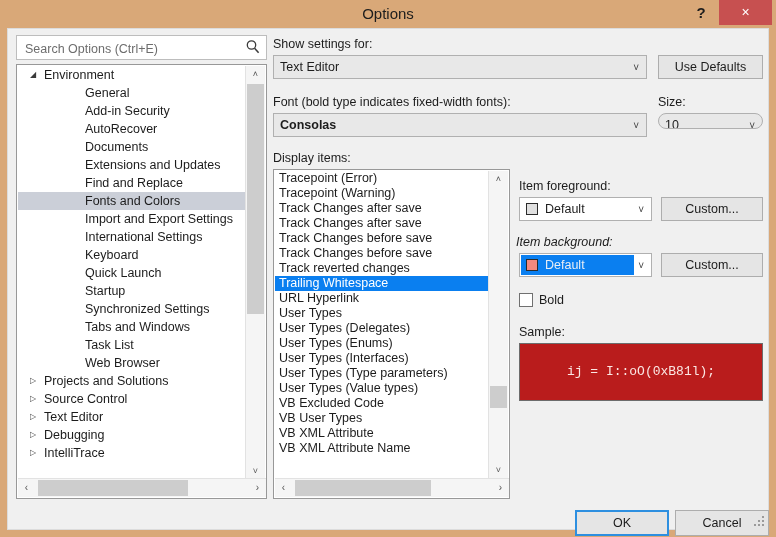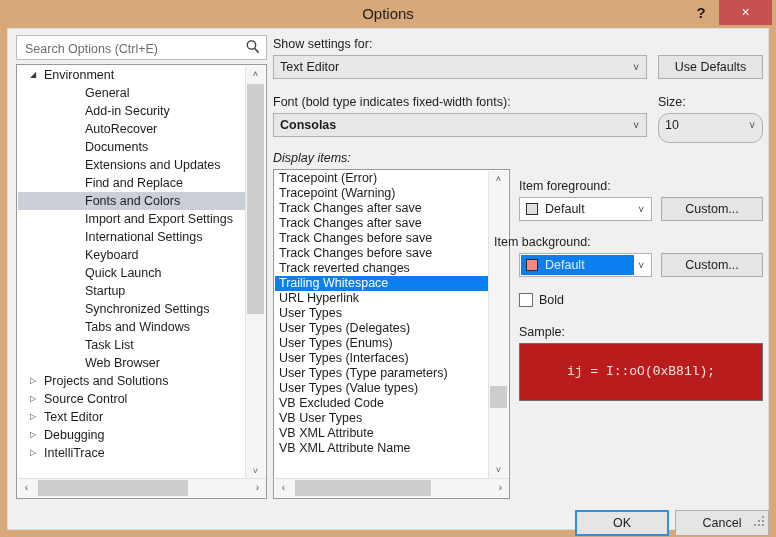--- a/index.html
+++ b/index.html
@@ -255,25 +255,25 @@
   
   #lbl-font { left: 265px; top: 66px; }
   #combo-font {
     left: 265px; top: 84px;
     width: 374px; height: 24px;
   }
   #combo-font .combo-text { font-weight: bold; }
   #lbl-size { left: 650px; top: 66px; }
   #combo-size {
     left: 650px; top: 84px;
-    width: 105px; height: 30px; border-radius: 11px;
-  }
-
-  
-  #lbl-display-items { left: 265px; top: 122px; font-style: italic; }
+    width: 105px; height: 16px; border-radius: 11px;
+  }
+
+  
+  #lbl-display-items { left: 265px; top: 122px; }
   #display-items-panel {
     position: absolute;
     left: 265px; top: 140px;
     width: 237px; height: 330px;
     background: #ffffff;
     border: 1px solid #989898;
     box-sizing: border-box;
   }
   #display-items-scroll {
     position: absolute;
@@ -347,21 +347,21 @@
   #lbl-item-fg { left: 511px; top: 150px; }
   #combo-item-fg {
     left: 511px; top: 168px;
     width: 133px; height: 24px;
   }
   #btn-custom-fg {
     left: 653px; top: 168px;
     width: 102px; height: 24px;
     line-height: 22px;
   }
-  #lbl-item-bg { left: 486px; top: 206px; }
+  #lbl-item-bg { left: 508px; top: 206px; font-style: italic; }
   #combo-item-bg {
     left: 511px; top: 224px;
     width: 133px; height: 24px;
   }
   #btn-custom-bg {
     left: 653px; top: 224px;
     width: 102px; height: 24px;
     line-height: 22px;
   }
   .swatch {

